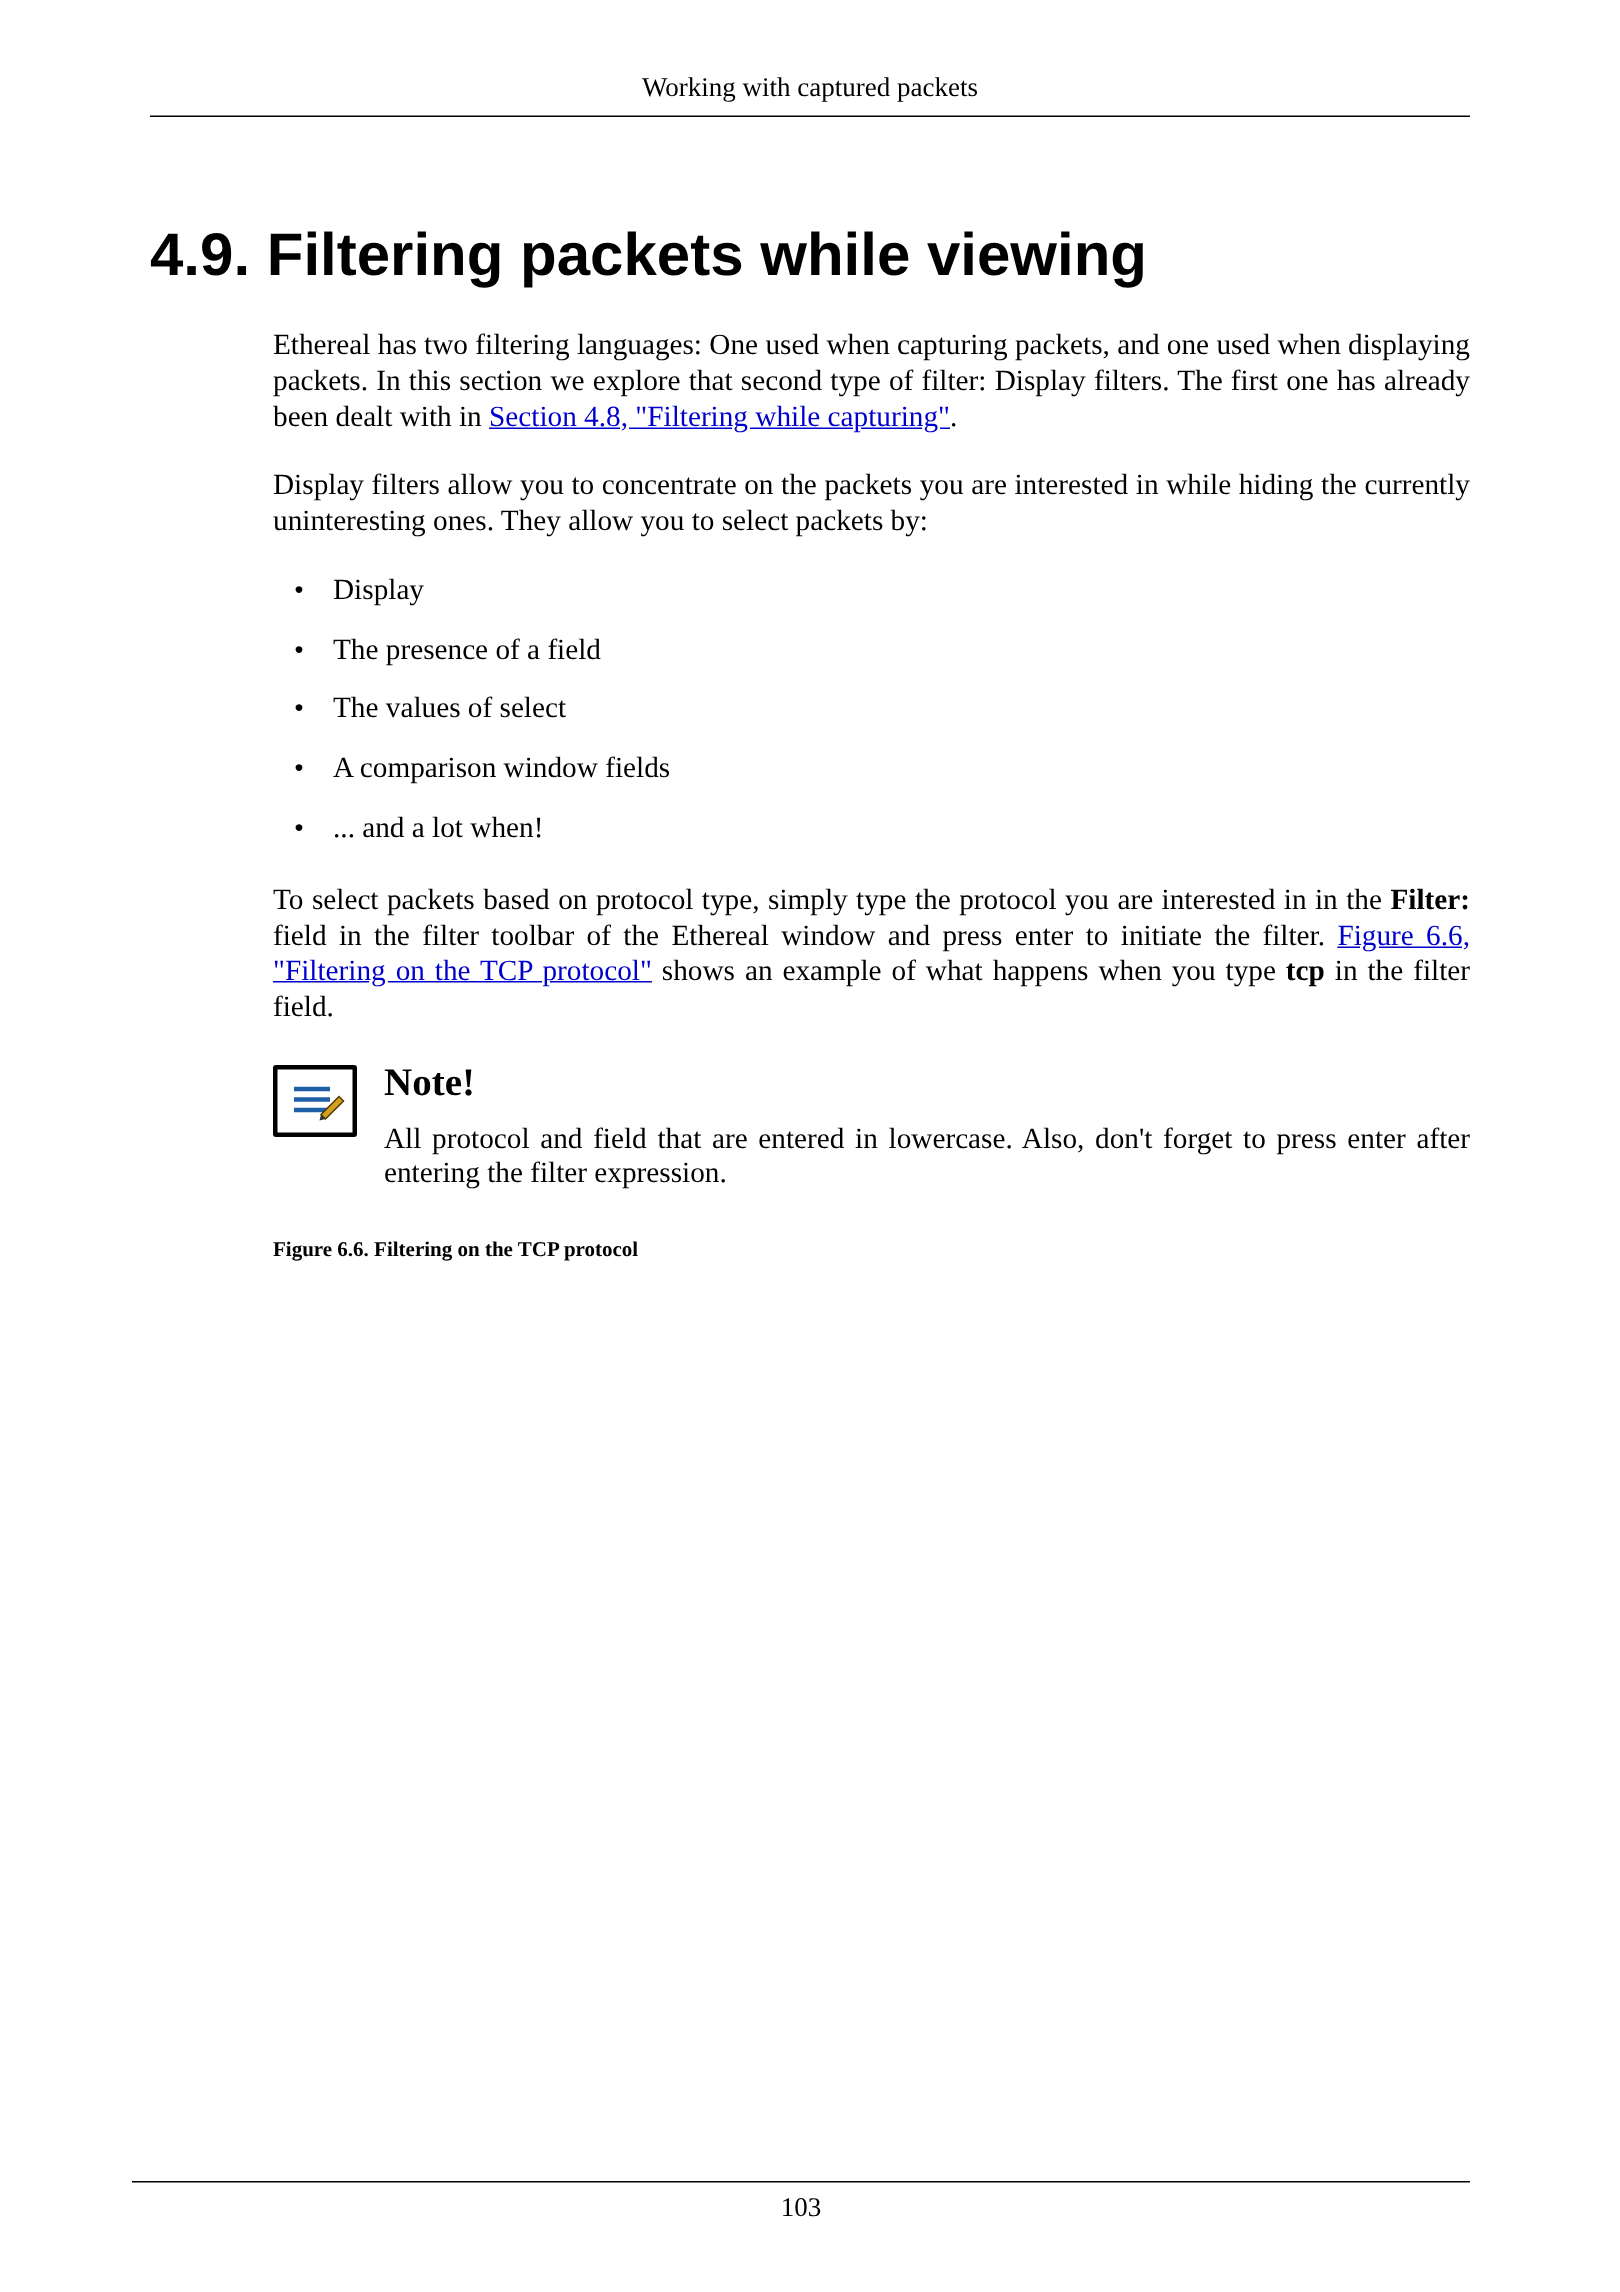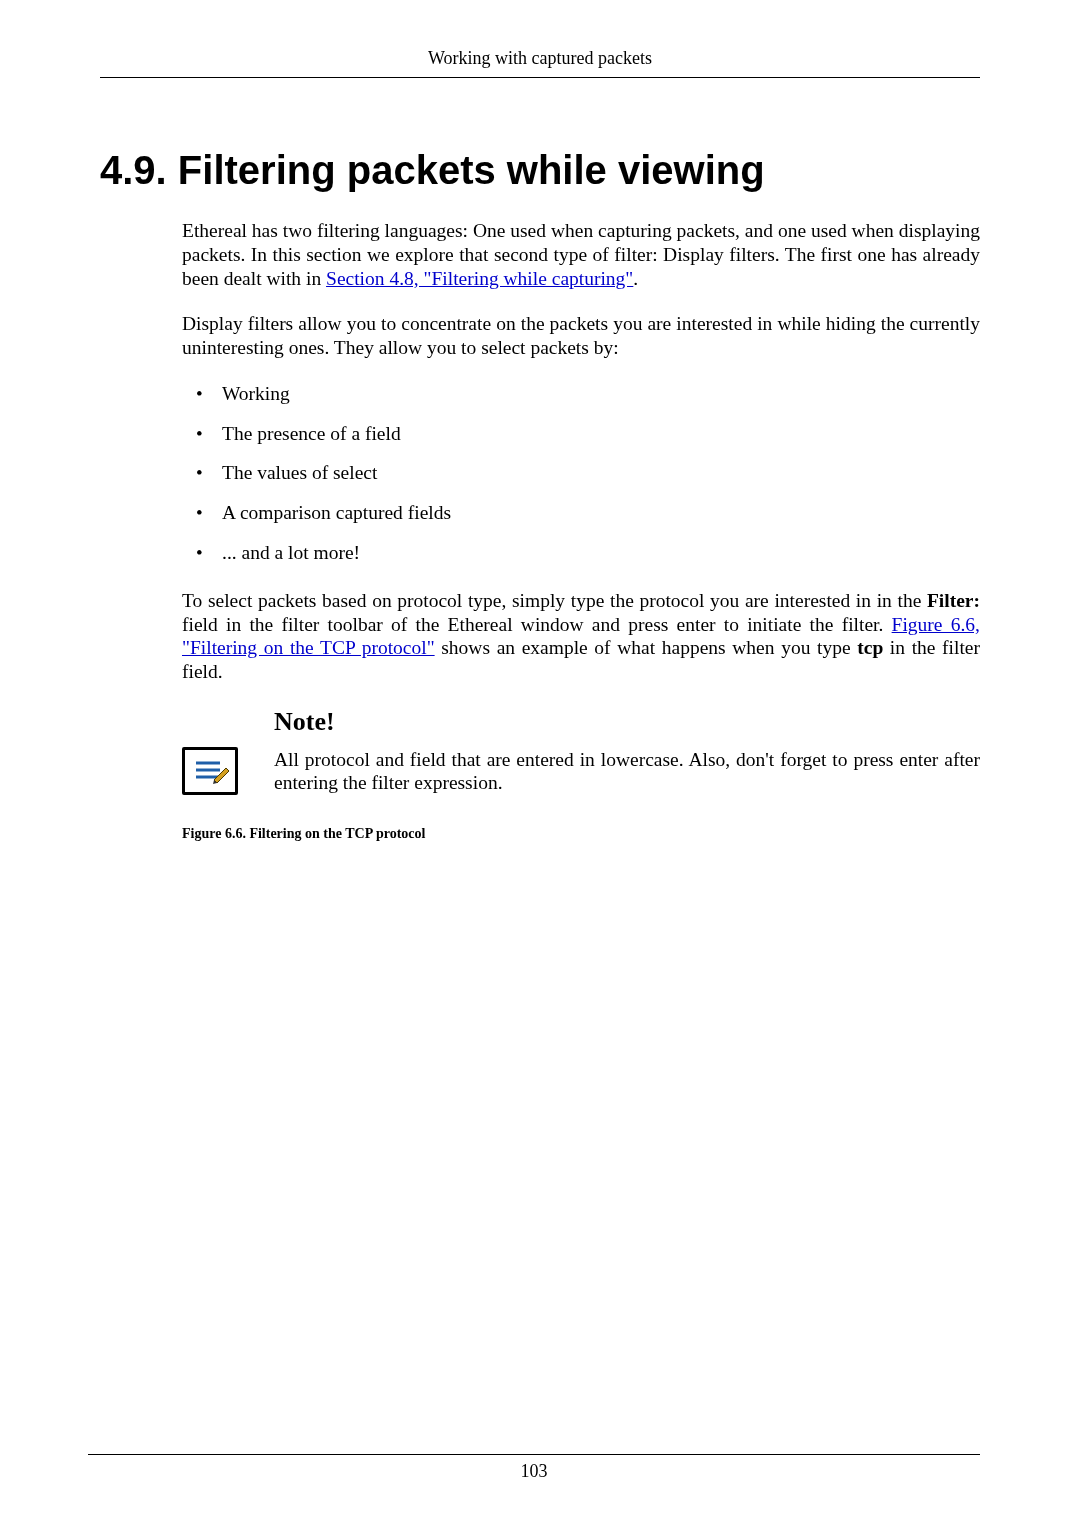--- a/index.html
+++ b/index.html
@@ -63,22 +63,22 @@
   }
   ul.bullets li::before {
     content: "•";
     position: absolute;
     left: 14px;
     top: 0;
     font-size: 19px;
   }
   .note-block {
     display: flex;
-    align-items: flex-end;
-    gap: 36px;
+    align-items: flex-start;
+    gap: 18px;
     margin-bottom: 30px;
   }
   .note-icon {
     flex: 0 0 auto;
     width: 56px;
     height: 48px;
     box-sizing: border-box;
     border: 3px solid #000;
     border-radius: 2px;
     background: #fff;
@@ -125,25 +125,25 @@
 
   <div class="body">
 
     <p class="para">
       <span>Ethereal has two filtering languages: One used when capturing packets, and one used when displaying packets. In this section we explore that second type of filter: Display filters. The first one has already been dealt with in </span><a class="link" href="#">Section 4.8, "Filtering while capturing"</a><span>.</span>
     </p>
 
     <p class="para">Display filters allow you to concentrate on the packets you are interested in while hiding the currently uninteresting ones. They allow you to select packets by:</p>
 
     <ul class="bullets">
-      <li>Working</li>
+      <li>Display</li>
       <li>The presence of a field</li>
       <li>The values of select</li>
-      <li>A comparison captured fields</li>
-      <li>... and a lot more!</li>
+      <li>A comparison window fields</li>
+      <li>... and a lot when!</li>
     </ul>
 
     <p class="para">
       <span>To select packets based on protocol type, simply type the protocol you are interested in in the </span><b>Filter:</b><span> field in the filter toolbar of the Ethereal window and press enter to initiate the filter. </span><a class="link" href="#">Figure 6.6, "Filtering on the TCP protocol"</a><span> shows an example of what happens when you type </span><b>tcp</b><span> in the filter field.</span>
     </p>
 
     <div class="note-block">
       <div class="note-icon">
         <svg width="40" height="30" viewBox="0 0 40 30">
           <line x1="6" y1="7" x2="30" y2="7" stroke="#1f5fa8" stroke-width="3"></line>

